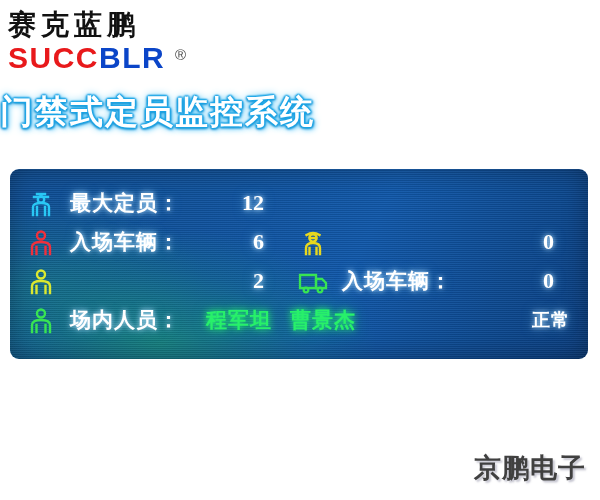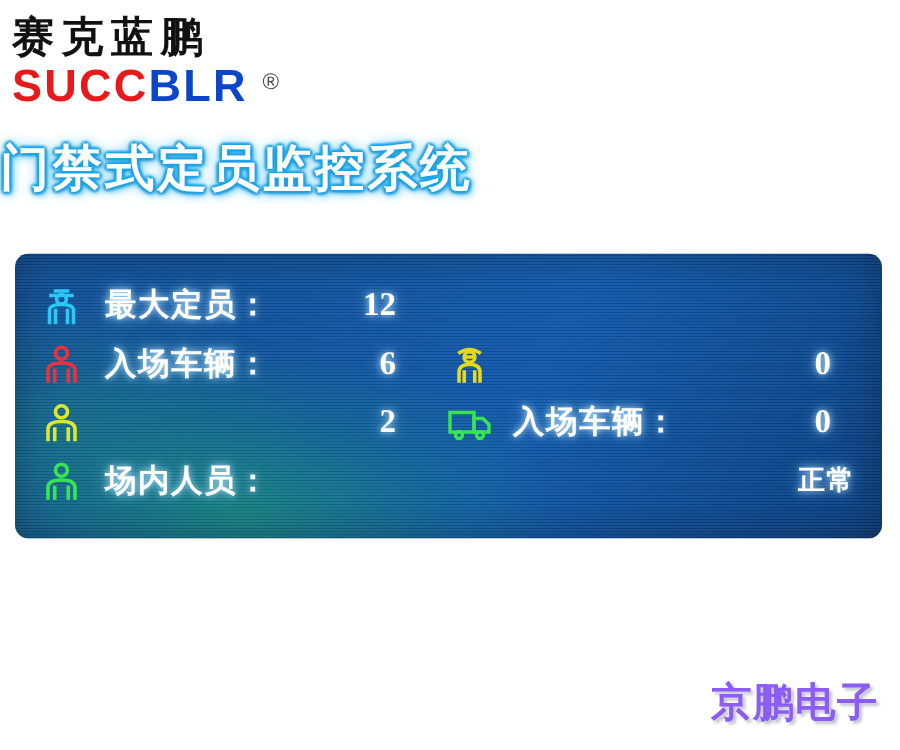--- a/index.html
+++ b/index.html
@@ -204,21 +204,21 @@
 
   
   #footer-brand {
     position: absolute;
     right: 14px;
     bottom: 14px;
     font-family: Liberation Sans, sans-serif;
     font-weight: bold;
     font-size: 27px;
     letter-spacing: 1px;
-    color: #8b5cf6;
+    color: #404040;
     text-shadow: 2px 2px 2px rgba(150,150,170,0.55);
     white-space: nowrap;
   }
 </style>
 </head>
 <body>
 
 <div id="brand">
   <div id="brand-cn">赛克蓝鹏</div>
   <div id="brand-wordmark">
@@ -317,20 +317,24 @@
         <svg width="30" height="30" viewBox="0 0 30 30">
           <g fill="none" stroke="#38e452" stroke-width="2.4" stroke-linecap="square">
             <circle cx="15" cy="8.5" r="4"></circle>
             <path d="M6 27 v-7 q0-5 9-5 q9 0 9 5 v7"></path>
             <path d="M10.5 20 v7"></path>
             <path d="M19.5 20 v7"></path>
           </g>
         </svg>
       </span>
       <span class="led-label">场内人员：</span>
+      <span class="names-area">
+        <span class="name-item">程军坦</span>
+        <span class="name-item">曹景杰</span>
+      </span>
       <span class="status-text">正常</span>
     </div>
 
   </div>
 
   <div id="led-vignette"></div>
 </div>
 
 <div id="footer-brand">京鹏电子</div>
 

